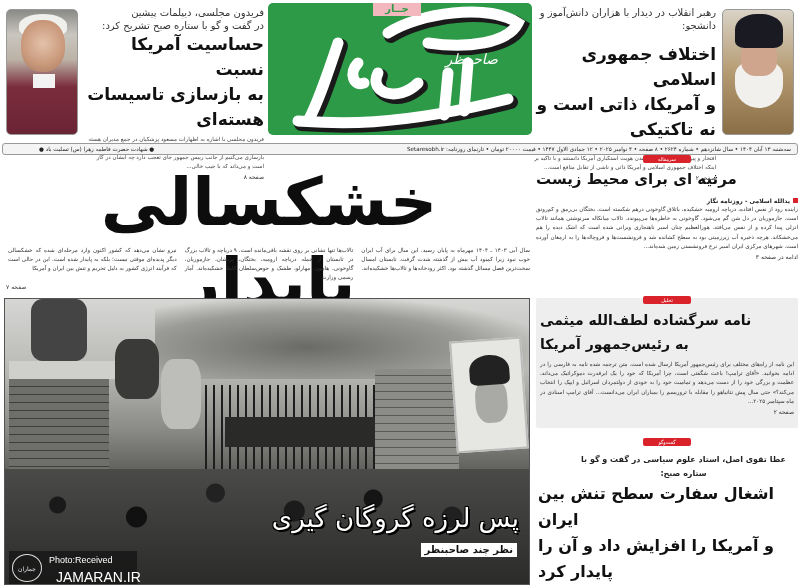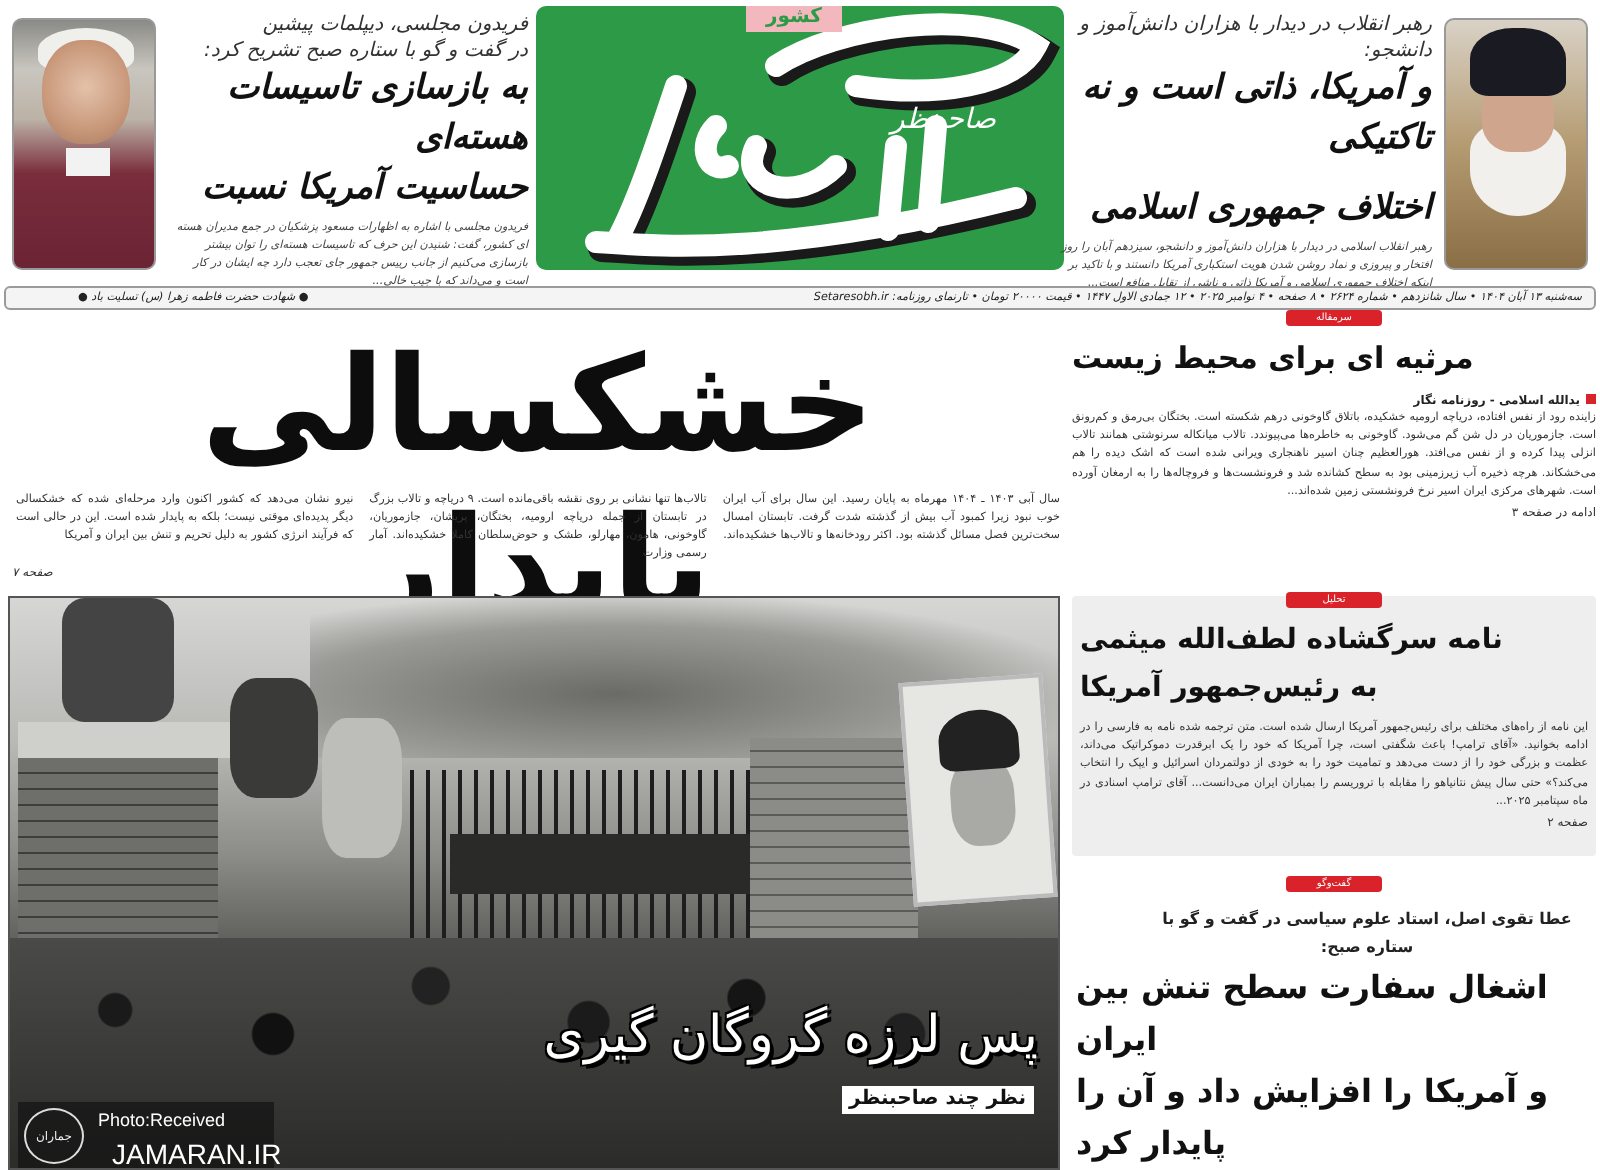--- a/index.html
+++ b/index.html
@@ -1,18 +1,18 @@
 <!DOCTYPE html>
 <html><head>
 <meta charset="utf-8">
 <style>
   * { box-sizing: border-box; margin: 0; padding: 0; }
   html, body { width: 800px; height: 585px; overflow: hidden; background: #ffffff; }
   body { font-family: "DejaVu Sans", sans-serif; color: #111; position: relative; direction: ltr; }
-  .rtl { direction: rtl; text-align: right; font-style: italic; }
+  .rtl { direction: rtl; text-align: right; }
 
   
   .masthead { position: absolute; left: 0; top: 0; width: 800px; height: 140px; }
 
   .left-story { position: absolute; left: 4px; top: 6px; width: 262px; height: 130px; }
   .left-photo { position: absolute; left: 2px; top: 3px; width: 72px; height: 126px; border-radius: 5px; overflow: hidden;
     background: linear-gradient(180deg,#8a8a86 0%, #c9c6bf 20%, #bcb2a6 40%, #7a2d3c 62%, #6b2434 100%); border: 1px solid #999; }
   .left-photo .face { position: absolute; left: 14px; top: 10px; width: 44px; height: 52px; border-radius: 45%;
     background: radial-gradient(circle at 50% 45%, #e3c2aa 0%, #c9987a 60%, #a77861 100%); }
   .left-photo .hair { position: absolute; left: 12px; top: 4px; width: 48px; height: 22px; border-radius: 50% 50% 30% 30%; background: #efefec; }
@@ -106,22 +106,22 @@
 
   <div class="left-story">
     <div class="left-photo">
       <div class="hair"></div>
         <div class="face"></div>
         <div class="collar"></div>
     </div>
     <div class="left-text rtl">
       <div class="kicker">فریدون مجلسی، دیپلمات پیشین</div>
       <div class="kicker">در گفت و گو با ستاره صبح تشریح کرد:</div>
+      <div class="head-l">حساسیت آمریکا نسبت</div>
       <div class="head-l">به بازسازی تاسیسات هسته‌ای</div>
-      <div class="head-l">حساسیت آمریکا نسبت</div>
       <div class="body-s">فریدون مجلسی با اشاره به اظهارات مسعود پزشکیان در جمع مدیران هسته ای کشور، گفت: شنیدن این حرف که تاسیسات هسته‌ای را توان بیشتر بازسازی می‌کنیم از جانب رییس جمهور جای تعجب دارد چه ایشان در کار است و می‌داند که با جیب خالی...</div>
       <div class="page-ref">صفحه ۸</div>
     </div>
   </div>
 
   <div class="logo">
     <svg width="264" height="132" viewBox="0 0 264 132">
       <g fill="none" stroke="#1a1a1a" stroke-width="14" stroke-linecap="round">
         <path d="M30 118 C 60 120, 120 126, 240 96" transform="translate(3,3)"></path>
         <path d="M70 40 C 60 70, 50 100, 40 118" transform="translate(3,3)"></path>
@@ -131,34 +131,34 @@
       <g fill="none" stroke="#ffffff" stroke-width="11" stroke-linecap="round">
         <path d="M30 118 C 60 120, 120 126, 240 96"></path>
         <path d="M70 40 C 60 70, 50 100, 40 118"></path>
         <path d="M120 30 C 150 10, 220 0, 250 20 C 240 40, 200 46, 160 40"></path>
         <path d="M110 70 C 100 90, 130 100, 150 80"></path>
         <path d="M180 70 L 176 112"></path>
         <path d="M200 60 L 196 108"></path>
         <path d="M90 60 C 80 70, 86 84, 96 80"></path>
       </g>
     </svg>
-    <div class="jaar">کشور</div>
+    <div class="jaar">جــار</div>
     <div class="rooz">صاحبنظر</div>
   </div>
 
   <div class="right-story">
     <div class="right-photo">
       <div class="beard"></div>
         <div class="face"></div>
         <div class="turban"></div>
     </div>
     <div class="right-text rtl">
       <div class="kicker">رهبر انقلاب در دیدار با هزاران دانش‌آموز و دانشجو:</div>
+      <div class="head-l" style="margin-top:10px">اختلاف جمهوری اسلامی</div>
       <div class="head-l">و آمریکا، ذاتی است و نه تاکتیکی</div>
-      <div class="head-l" style="margin-top:10px">اختلاف جمهوری اسلامی</div>
       <div class="body-s">رهبر انقلاب اسلامی در دیدار با هزاران دانش‌آموز و دانشجو، سیزدهم آبان را روز افتخار و پیروزی و نماد روشن شدن هویت استکباری آمریکا دانستند و با تاکید بر اینکه اختلاف جمهوری اسلامی و آمریکا ذاتی و ناشی از تقابل منافع است...</div>
       <div class="page-ref">صفحه ۲</div>
     </div>
   </div>
 </div>
 
 <div class="dateline">
   <span class="d-right rtl">سه‌شنبه ۱۳ آبان ۱۴۰۴ • سال شانزدهم • شماره ۲۶۲۴ • ۸ صفحه • ۴ نوامبر ۲۰۲۵ • ۱۲ جمادی الاول ۱۴۴۷ • قیمت ۲۰۰۰۰ تومان • تارنمای روزنامه: Setaresobh.ir</span>
   <span class="d-left rtl">● شهادت حضرت فاطمه زهرا (س) تسلیت باد ●</span>
 </div>

